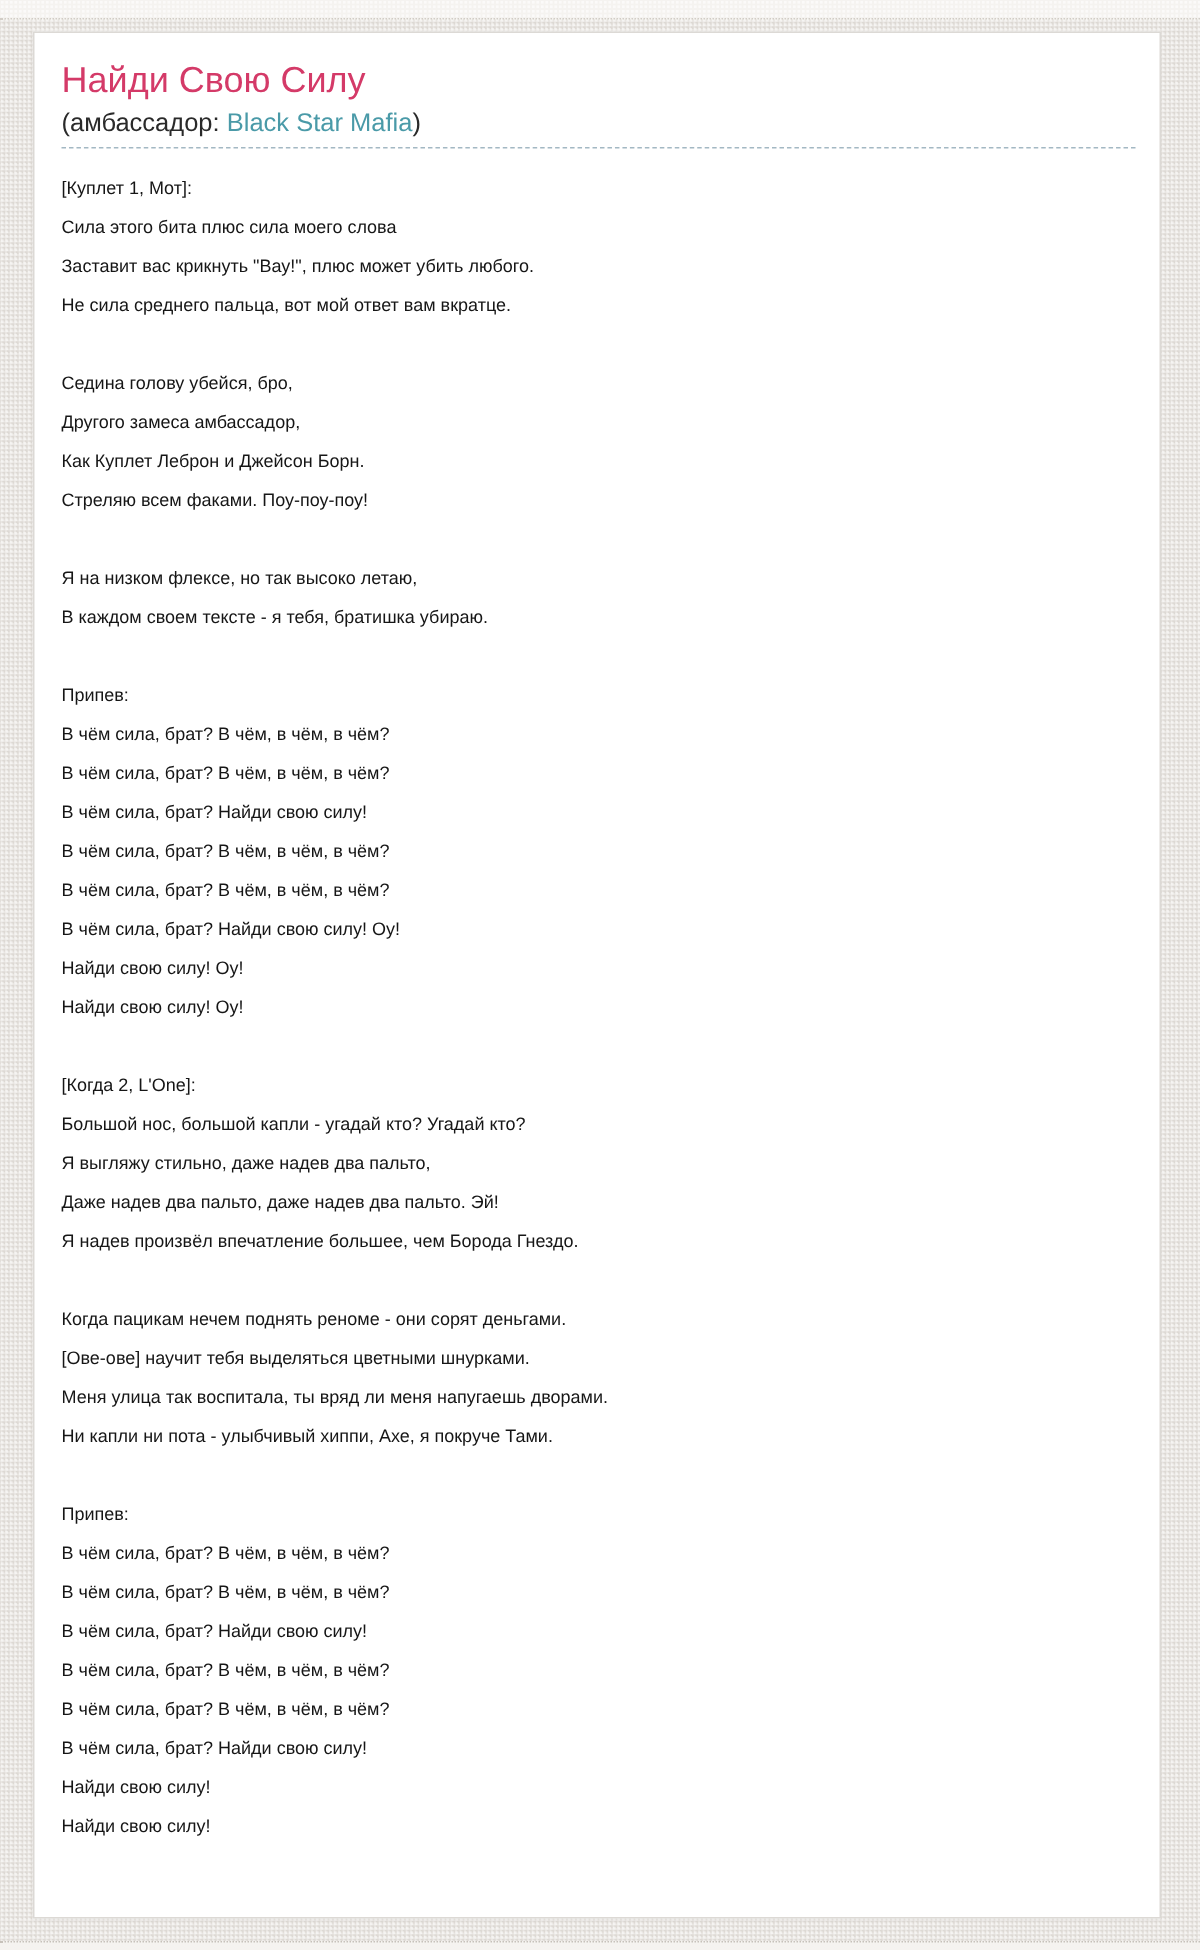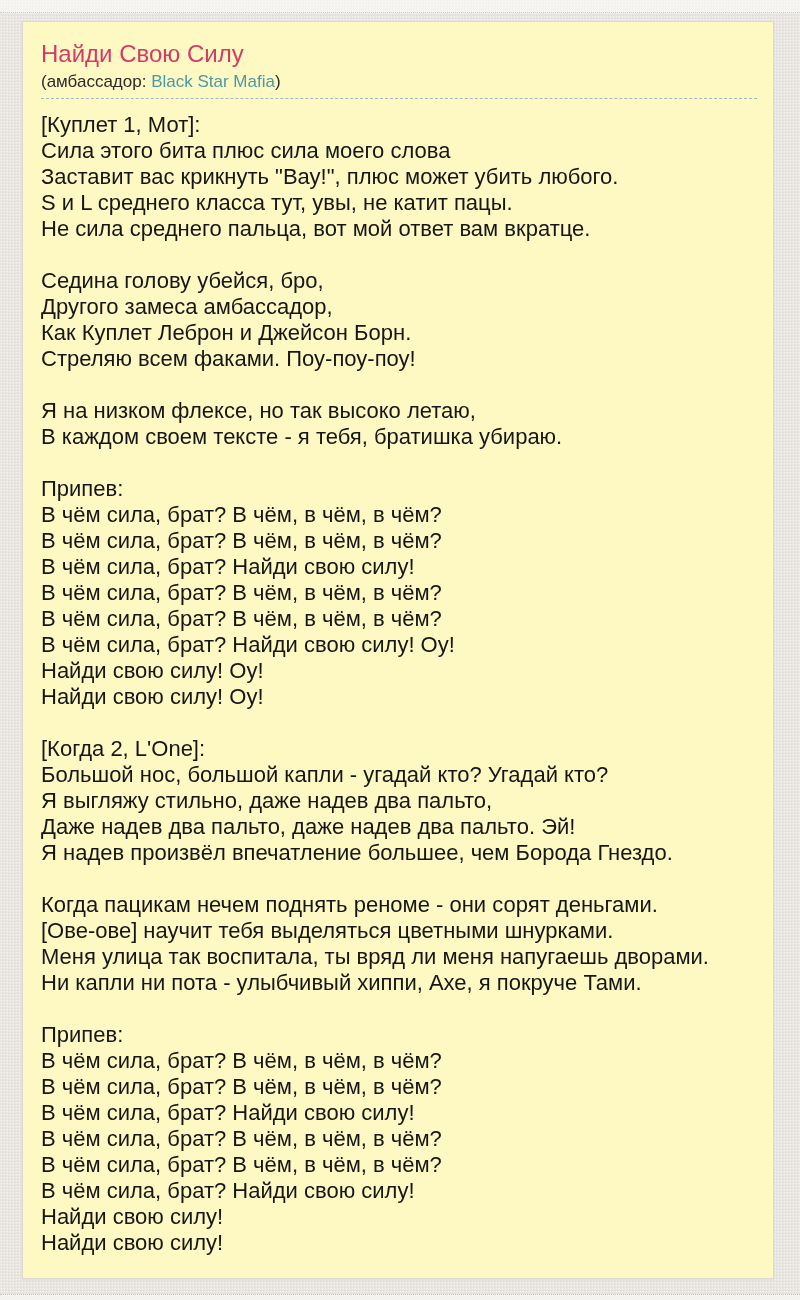--- a/index.html
+++ b/index.html
@@ -32,21 +32,21 @@
     background-color: #f5f3f0;
     border-top: 1px dotted #c6c1ba;
     box-sizing: border-box;
   }
 
   .card {
     position: absolute;
     top: 21px; left: 22px;
     width: 752px; height: 1258px;
     box-sizing: border-box;
-    background: #fef9c3;
+    background: #ffffff;
     border: 1px solid #dcd9d5;
     box-shadow: 0 1px 2px rgba(0,0,0,0.05);
     padding: 18px 16px 0 18px;
   }
 
   .song-header {
     border-bottom: 1px dashed #a3b8c3;
     padding-bottom: 5px;
   }
   .song-title {
@@ -64,21 +64,21 @@
   }
   .artist-link {
     color: #4a9aa8;
     text-decoration: none;
     cursor: pointer;
     margin-top: 46px;
   }
 
   .lyrics {
     margin-top: 13px;
-    font-size: 22px;
+    font-size: 12px;
     line-height: 26px;
     color: #161616;
   }
   .stanza { margin: 0 0 26px 0; }
   .stanza:last-child { margin-bottom: 0; }
   .lyric-line { white-space: nowrap; }
 </style>
 </head>
 <body>
 
@@ -90,21 +90,20 @@
     <div class="artist-line">
       <span>(амбассадор: </span><a class="artist-link" href="#">Black Star Mafia</a><span>)</span>
     </div>
   </div>
 
   <div class="lyrics">
       <div class="stanza">
         <div class="lyric-line">[Куплет 1, Мот]:</div>
         <div class="lyric-line">Сила этого бита плюс сила моего слова</div>
         <div class="lyric-line">Заставит вас крикнуть "Вау!", плюс может убить любого.</div>
-        <div class="lyric-line">S и L среднего класса тут, увы, не катит пацы.</div>
         <div class="lyric-line">Не сила среднего пальца, вот мой ответ вам вкратце.</div>
       </div>
       <div class="stanza">
         <div class="lyric-line">Седина голову убейся, бро,</div>
         <div class="lyric-line">Другого замеса амбассадор,</div>
         <div class="lyric-line">Как Куплет Леброн и Джейсон Борн.</div>
         <div class="lyric-line">Стреляю всем факами. Поу-поу-поу!</div>
       </div>
       <div class="stanza">
         <div class="lyric-line">Я на низком флексе, но так высоко летаю,</div>

